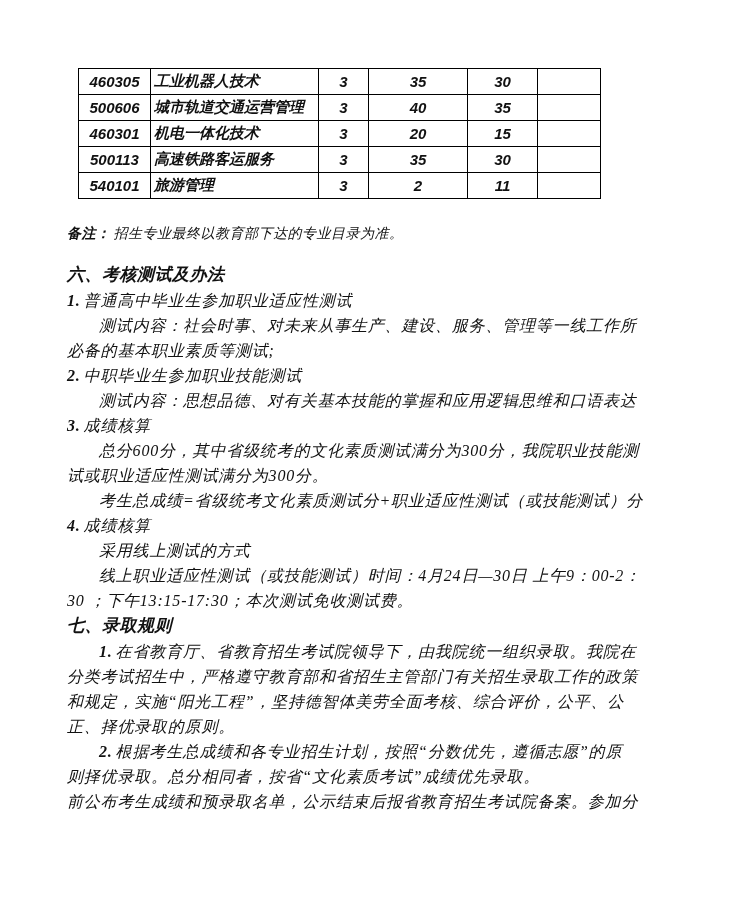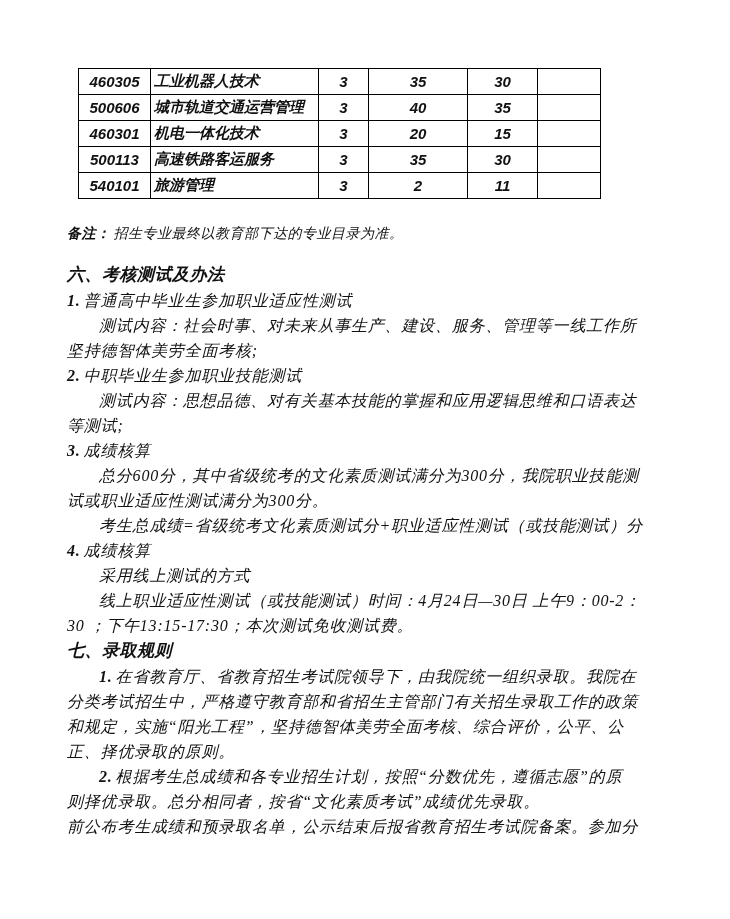--- a/index.html
+++ b/index.html
@@ -104,24 +104,23 @@
           <td></td>
         </tr>
       </tbody>
   </table>
 
   <div class="body-text">
       <div class="note-line line"><b class="prefix">备注：</b><span>招生专业最终以教育部下达的专业目录为准。</span></div>
       <div class="heading gap-before">六、考核测试及办法</div>
       <div class="line"><b class="prefix">1.</b><span>普通高中毕业生参加职业适应性测试</span></div>
       <div class="line indent"><span>测试内容：社会时事、对未来从事生产、建设、服务、管理等一线工作所</span></div>
-      <div class="line"><span>坚持德智体美劳全面考核;</span></div>
+      <div class="line"><span>必备的基本职业素质等测试;</span></div>
       <div class="line"><b class="prefix">2.</b><span>中职毕业生参加职业技能测试</span></div>
       <div class="line indent"><span>测试内容：思想品德、对有关基本技能的掌握和应用逻辑思维和口语表达</span></div>
-      <div class="line"><span>等测试;</span></div>
       <div class="line"><b class="prefix">3.</b><span>成绩核算</span></div>
       <div class="line indent"><span>总分600分，其中省级统考的文化素质测试满分为300分，我院职业技能测</span></div>
       <div class="line"><span>试或职业适应性测试满分为300分。</span></div>
       <div class="line indent"><span>考生总成绩=省级统考文化素质测试分+职业适应性测试（或技能测试）分</span></div>
       <div class="line"><b class="prefix">4.</b><span>成绩核算</span></div>
       <div class="line indent"><span>采用线上测试的方式</span></div>
       <div class="line indent"><span>线上职业适应性测试（或技能测试）时间：4月24日—30日 上午9：00-2：</span></div>
       <div class="line"><span>30 ；下午13:15-17:30；本次测试免收测试费。</span></div>
       <div class="heading">七、录取规则</div>
       <div class="line indent"><b class="prefix">1.</b><span>在省教育厅、省教育招生考试院领导下，由我院统一组织录取。我院在</span></div>

